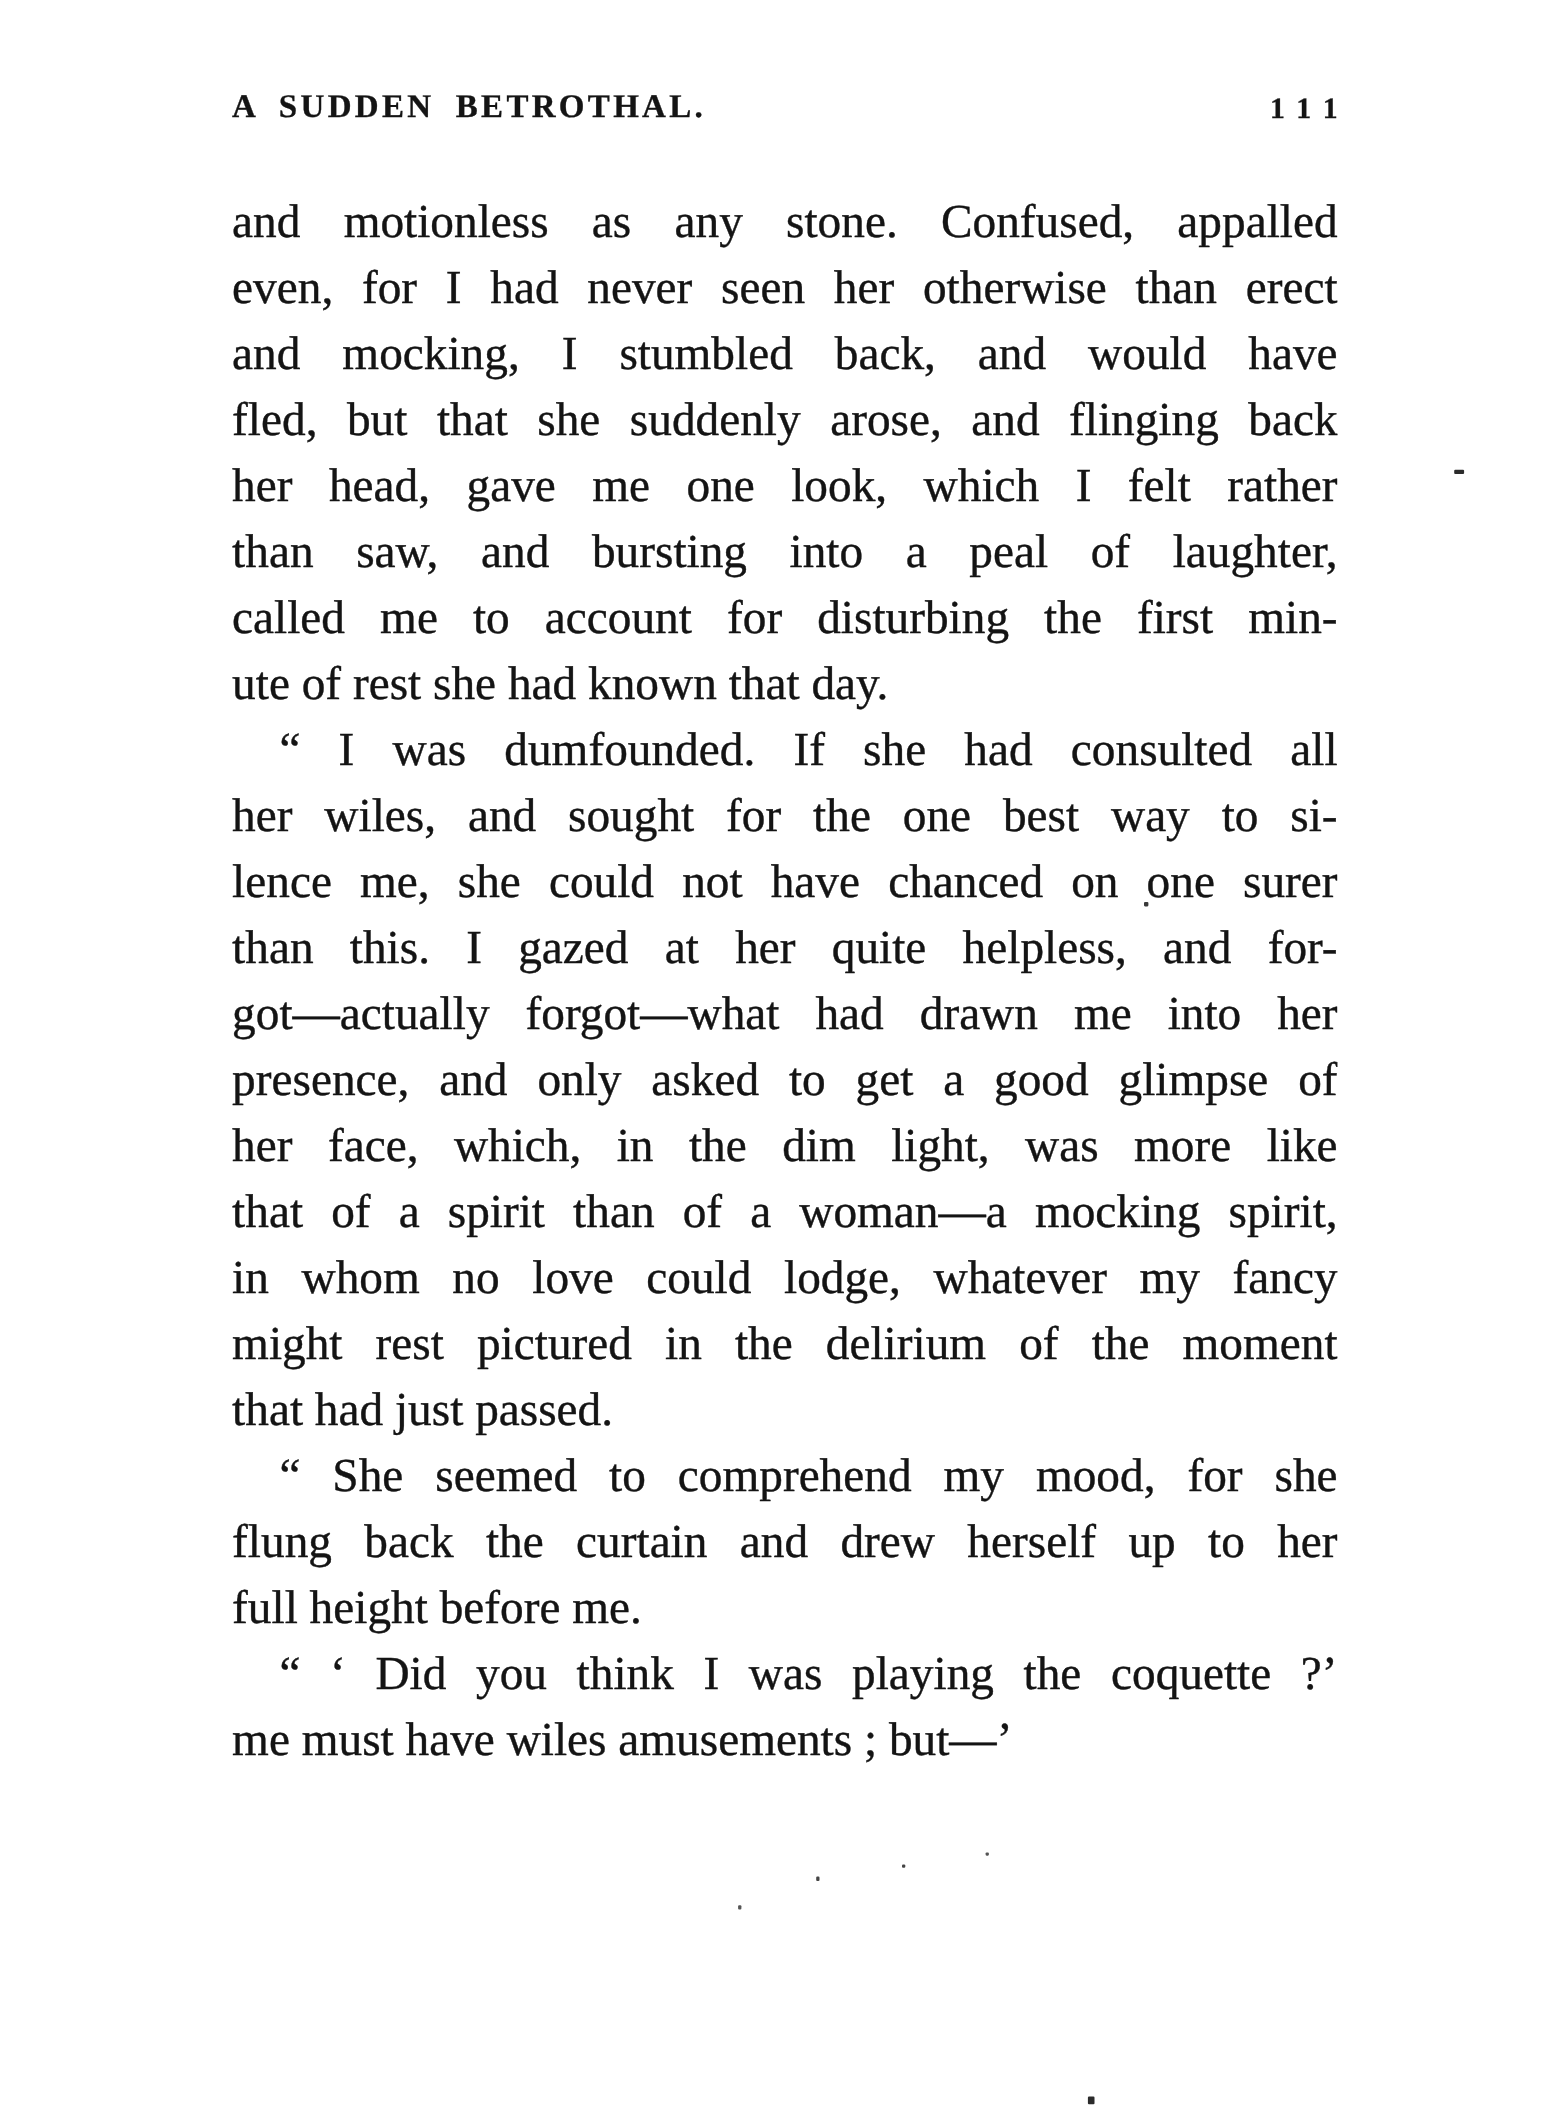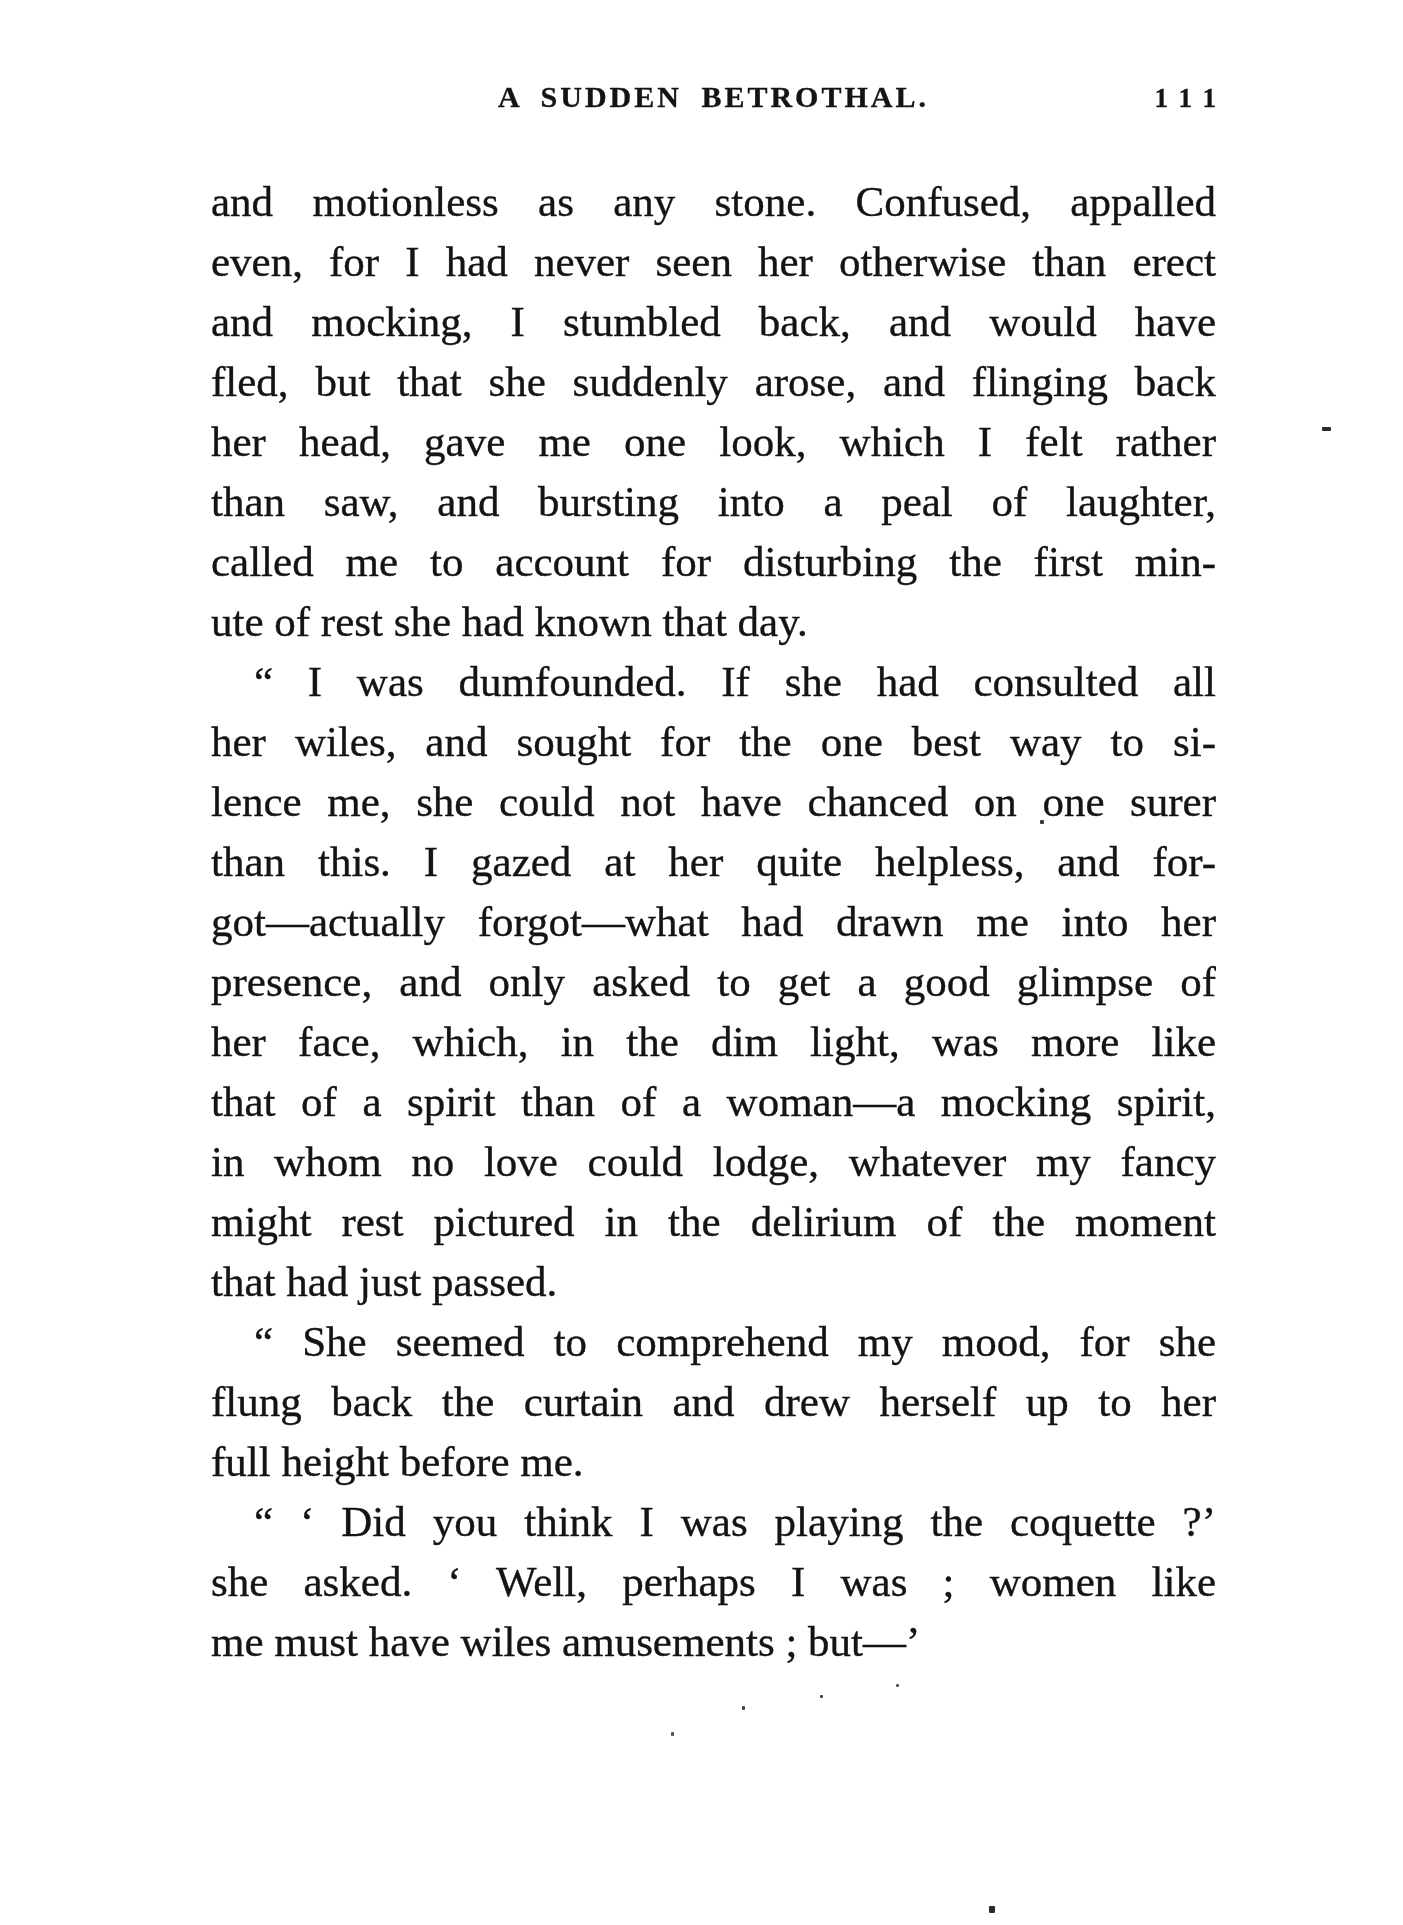--- a/index.html
+++ b/index.html
@@ -11,21 +11,21 @@
     overflow: hidden;
     font-family: "Liberation Serif", "DejaVu Serif", serif;
     color: #141414;
   }
   .page { position: absolute; inset: 0; }
 
   
   .running-header {
     position: absolute;
     left: 211px; top: 82px; width: 1005px; height: 32px;
-    text-align: center;
+    text-align: left;
   }
   .header-title {
     display: inline-block;
     font-size: 30px; font-weight: 700;
     letter-spacing: 3px; word-spacing: 9px;
     line-height: 30px;
     -webkit-text-stroke: 0.3px #141414;
     white-space: nowrap;
   }
   .page-number {
@@ -104,21 +104,20 @@
         <div class="line">might rest pictured in the delirium of the moment</div>
         <div class="line last">that had just passed.</div>
       </div>
       <div>
         <div class="line indent">“ She seemed to comprehend my mood, for she</div>
         <div class="line">flung back the curtain and drew herself up to her</div>
         <div class="line last">full height before me.</div>
       </div>
       <div>
         <div class="line indent">“ ‘ Did you think I was playing the coquette ?’</div>
-        <div class="line">she asked. ‘ Well, perhaps I was ; women like</div>
         <div class="line last">me must have wiles amusements ; but—’</div>
       </div>
     </div>
 
   <div class="speck s1"></div>
   <div class="speck s2"></div>
   <div class="speck s3"></div>
   <div class="speck s4"></div>
   <div class="speck s5"></div>
   <div class="speck s6"></div>

